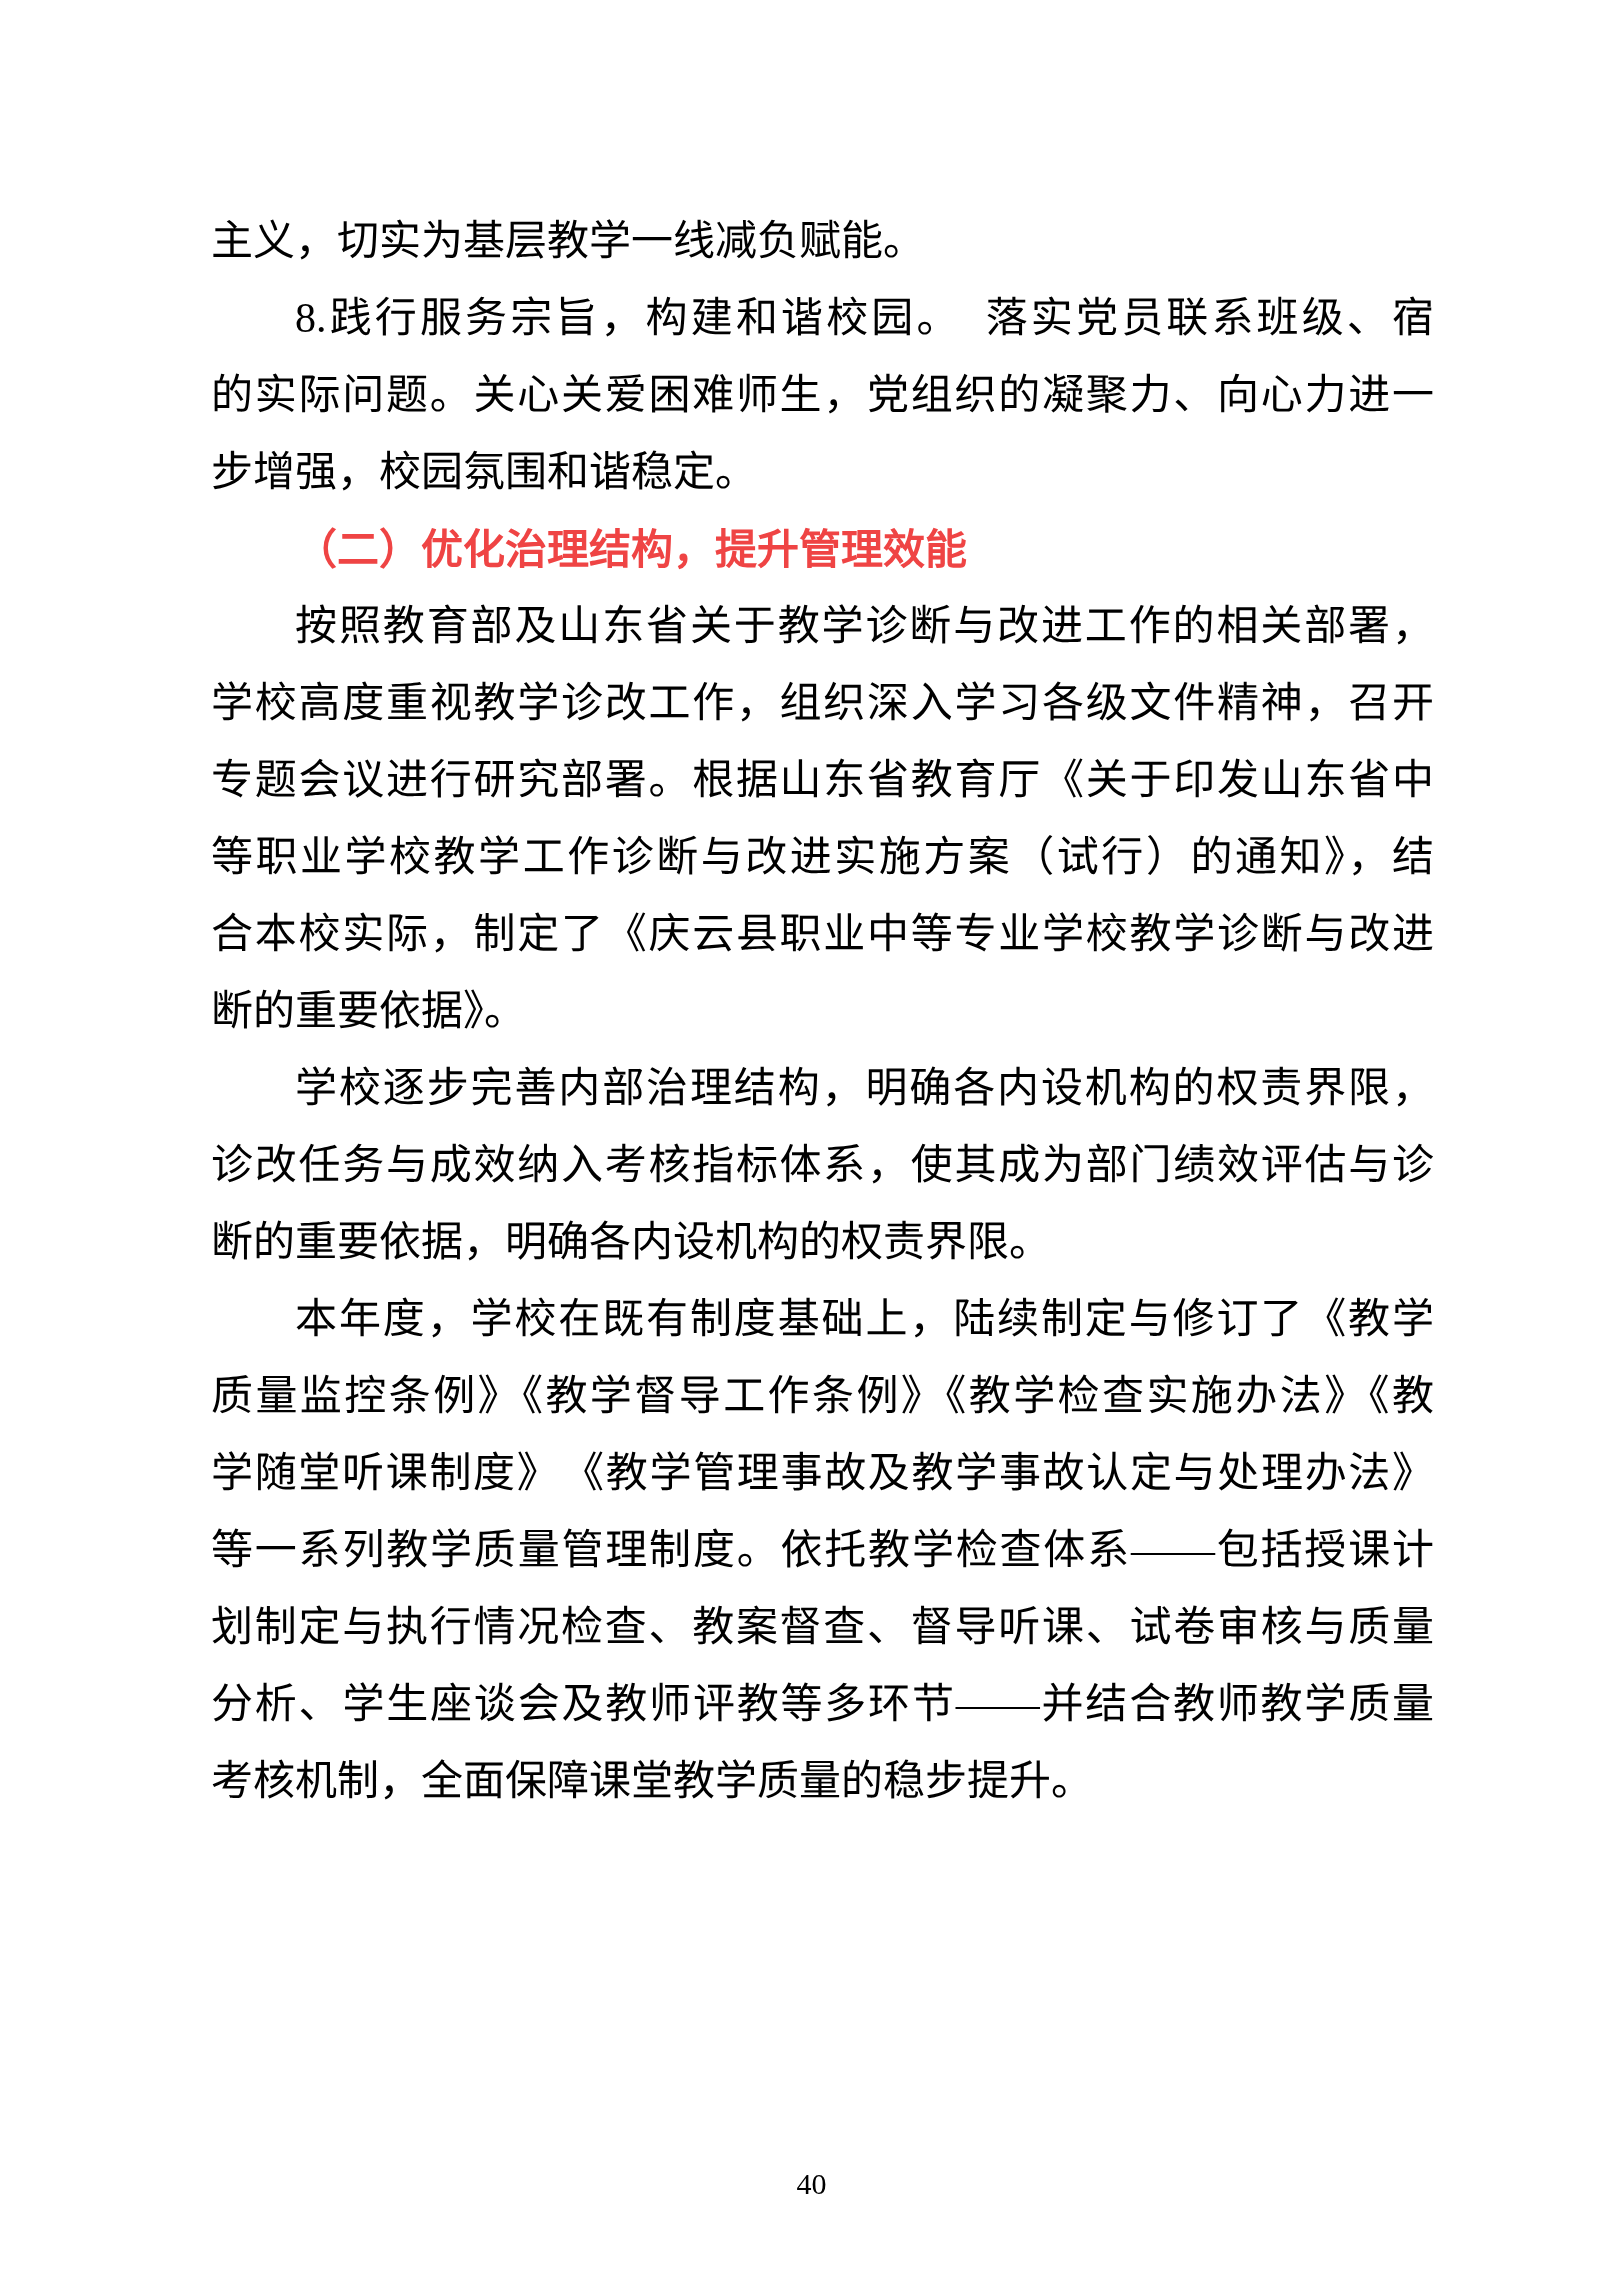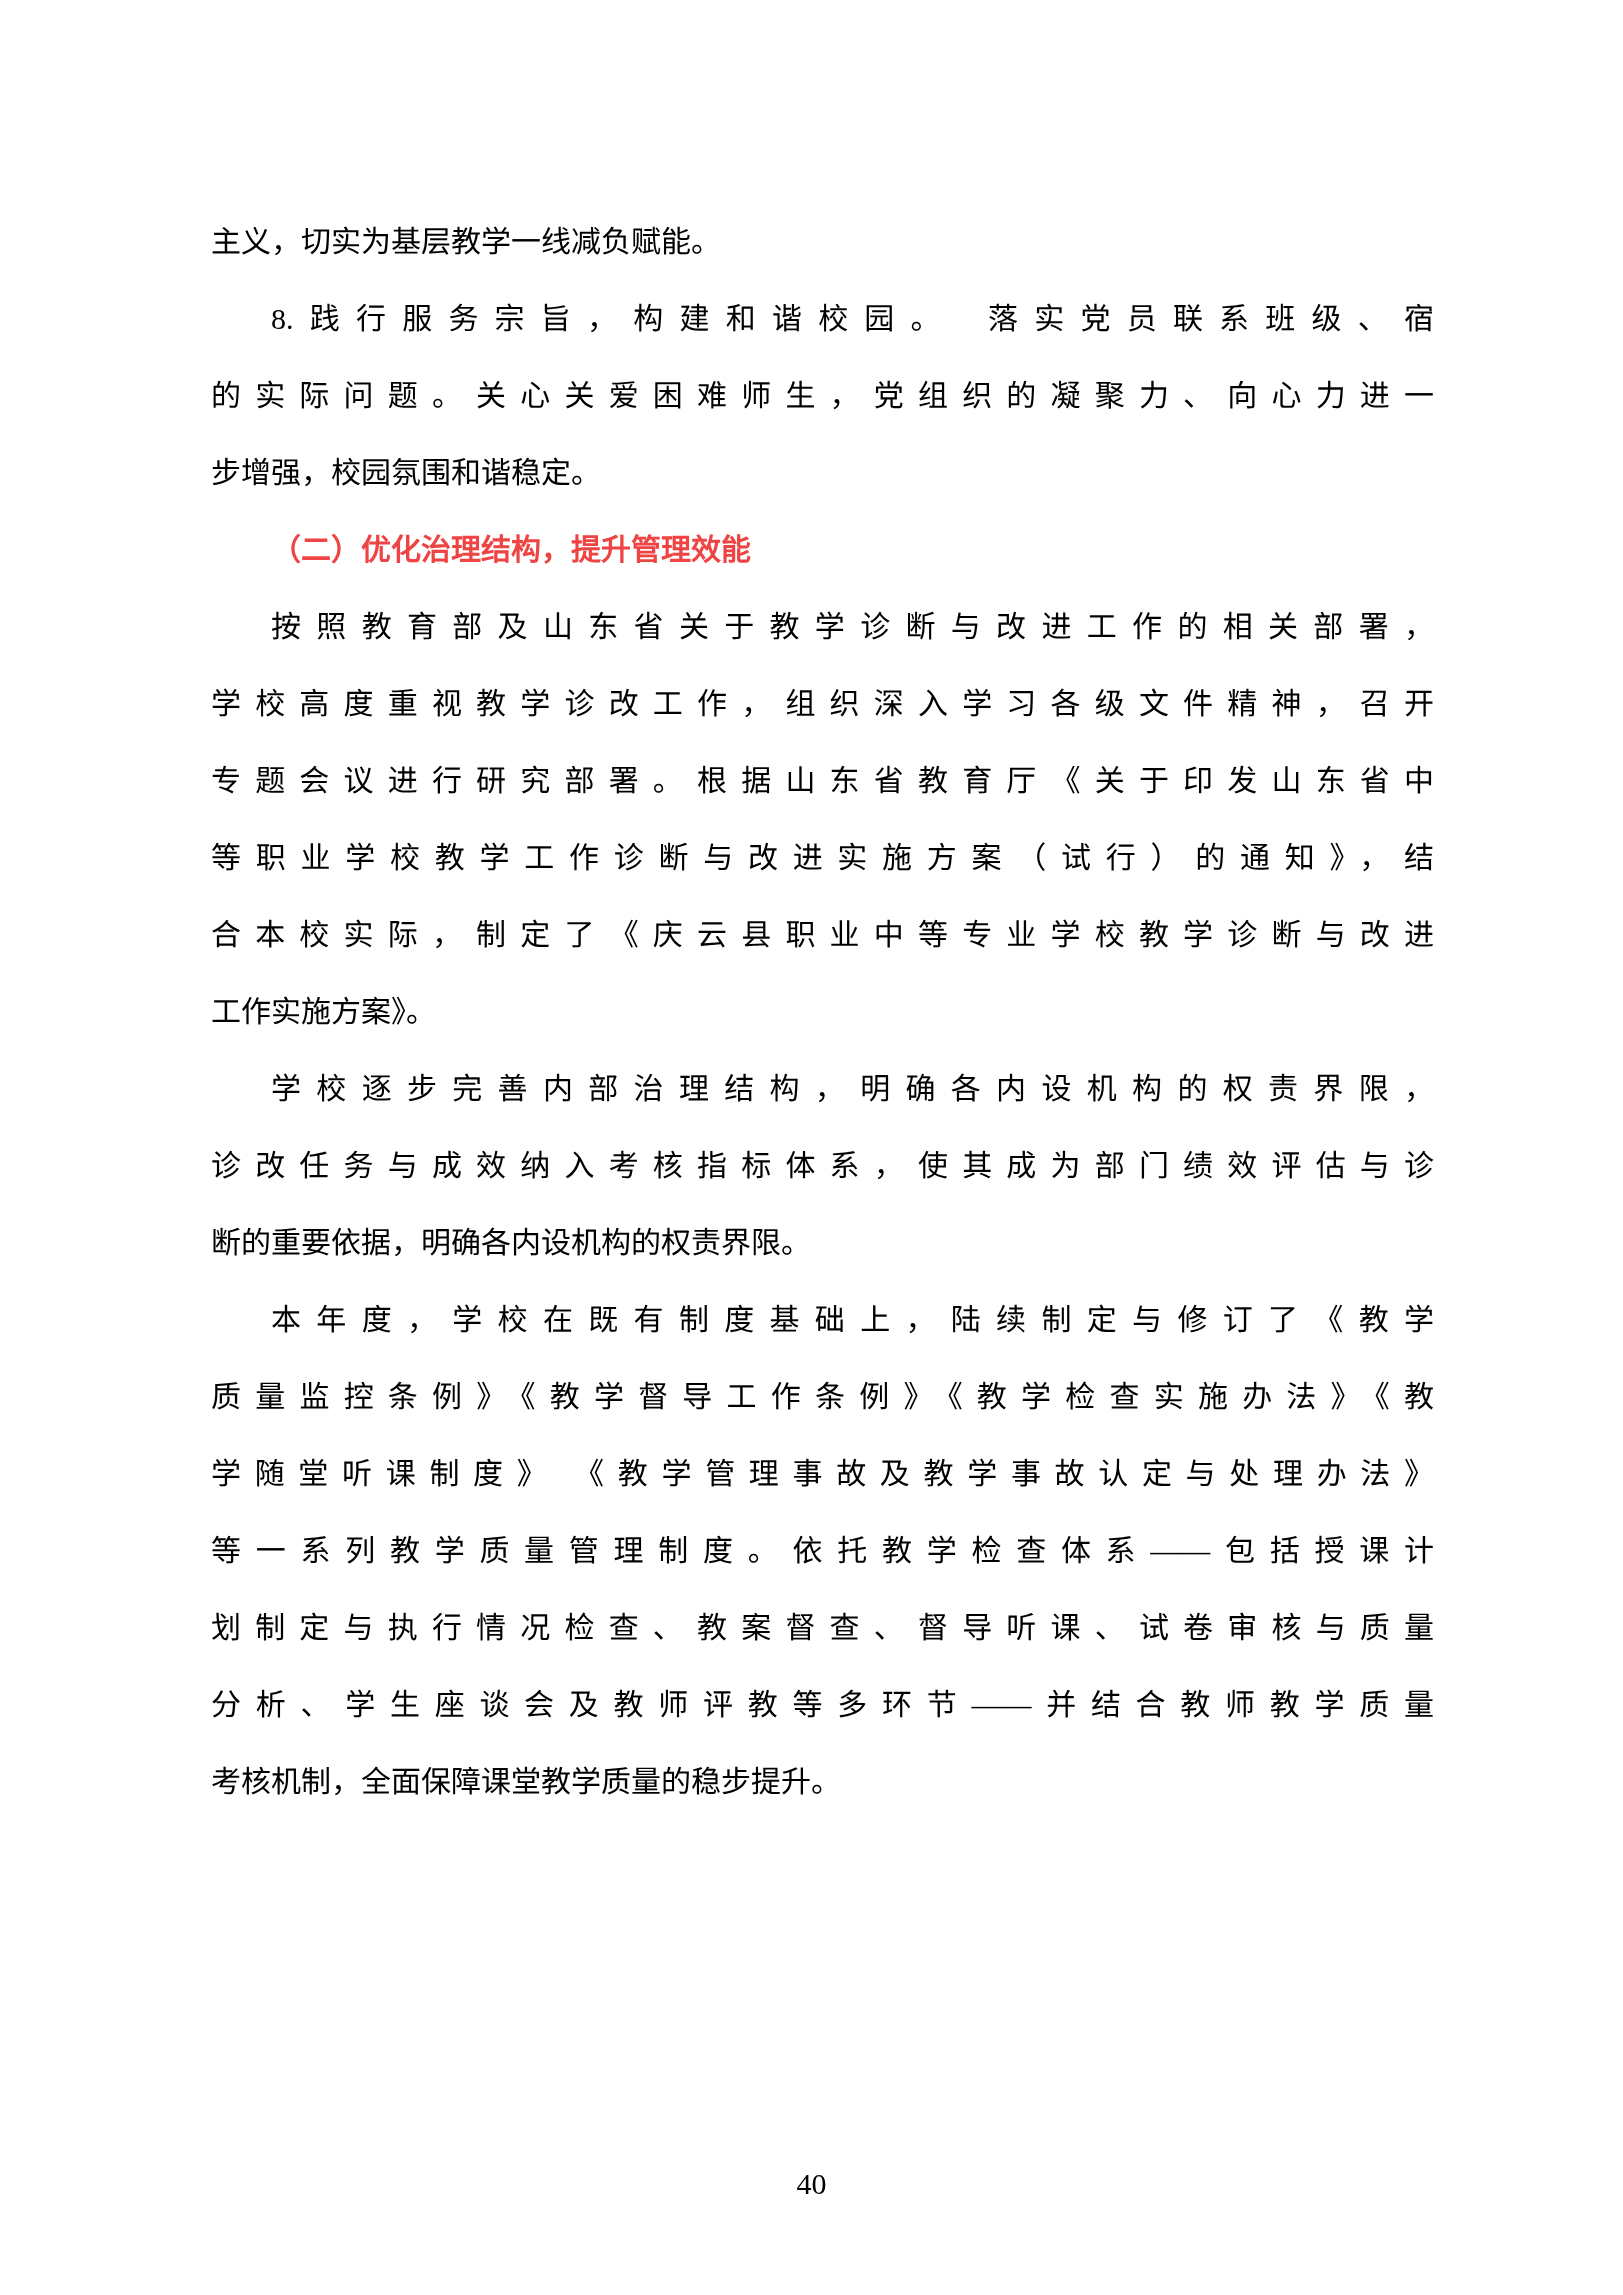--- a/index.html
+++ b/index.html
@@ -16,21 +16,21 @@
     font-family: "Liberation Serif", serif;
     color: #000000;
   }
   .content {
     position: absolute;
     left: 211px;
     top: 203px;
     width: 1223px;
   }
   .line {
-    font-size: 30px;
+    font-size: 42px;
     line-height: 77px;
     height: 77px;
     text-align: justify;
     text-align-last: justify;
     text-justify: inter-character;
     color: #000000;
     font-family: "Liberation Serif", serif;
   }
   
   .line.first {
@@ -69,21 +69,21 @@
     <div class="line end">主义，切实为基层教学一线减负赋能。</div>
     <div class="line first">8.践行服务宗旨，构建和谐校园。　落实党员联系班级、宿</div>
     <div class="line">的实际问题。关心关爱困难师生，党组织的凝聚力、向心力进一</div>
     <div class="line end">步增强，校园氛围和谐稳定。</div>
     <div class="line heading">（二）优化治理结构，提升管理效能</div>
     <div class="line first">按照教育部及山东省关于教学诊断与改进工作的相关部署，</div>
     <div class="line">学校高度重视教学诊改工作，组织深入学习各级文件精神，召开</div>
     <div class="line">专题会议进行研究部署。根据山东省教育厅《关于印发山东省中</div>
     <div class="line">等职业学校教学工作诊断与改进实施方案（试行）的通知》，结</div>
     <div class="line">合本校实际，制定了《庆云县职业中等专业学校教学诊断与改进</div>
-    <div class="line end">工作实施方案》。</div>
+    <div class="line end">断的重要依据》。</div>
     <div class="line first">学校逐步完善内部治理结构，明确各内设机构的权责界限，</div>
     <div class="line">诊改任务与成效纳入考核指标体系，使其成为部门绩效评估与诊</div>
     <div class="line end">断的重要依据，明确各内设机构的权责界限。</div>
     <div class="line first">本年度，学校在既有制度基础上，陆续制定与修订了《教学</div>
     <div class="line">质量监控条例》《教学督导工作条例》《教学检查实施办法》《教</div>
     <div class="line">学随堂听课制度》　《教学管理事故及教学事故认定与处理办法》</div>
     <div class="line">等一系列教学质量管理制度。依托教学检查体系——包括授课计</div>
     <div class="line">划制定与执行情况检查、教案督查、督导听课、试卷审核与质量</div>
     <div class="line">分析、学生座谈会及教师评教等多环节——并结合教师教学质量</div>
     <div class="line end">考核机制，全面保障课堂教学质量的稳步提升。</div>

